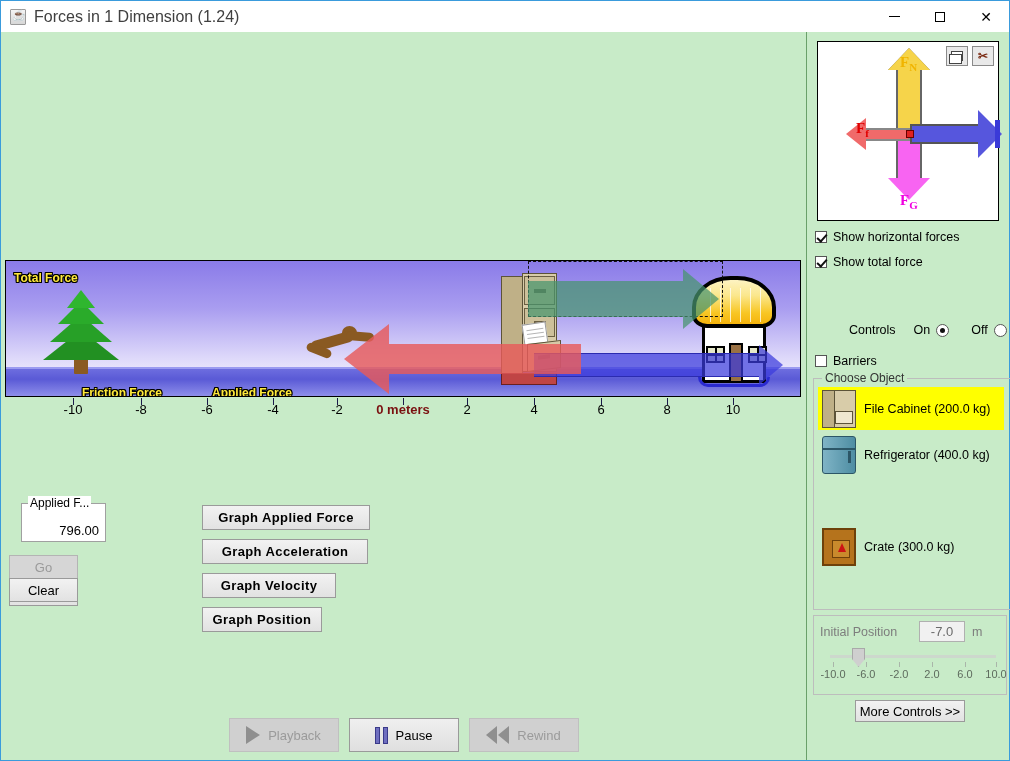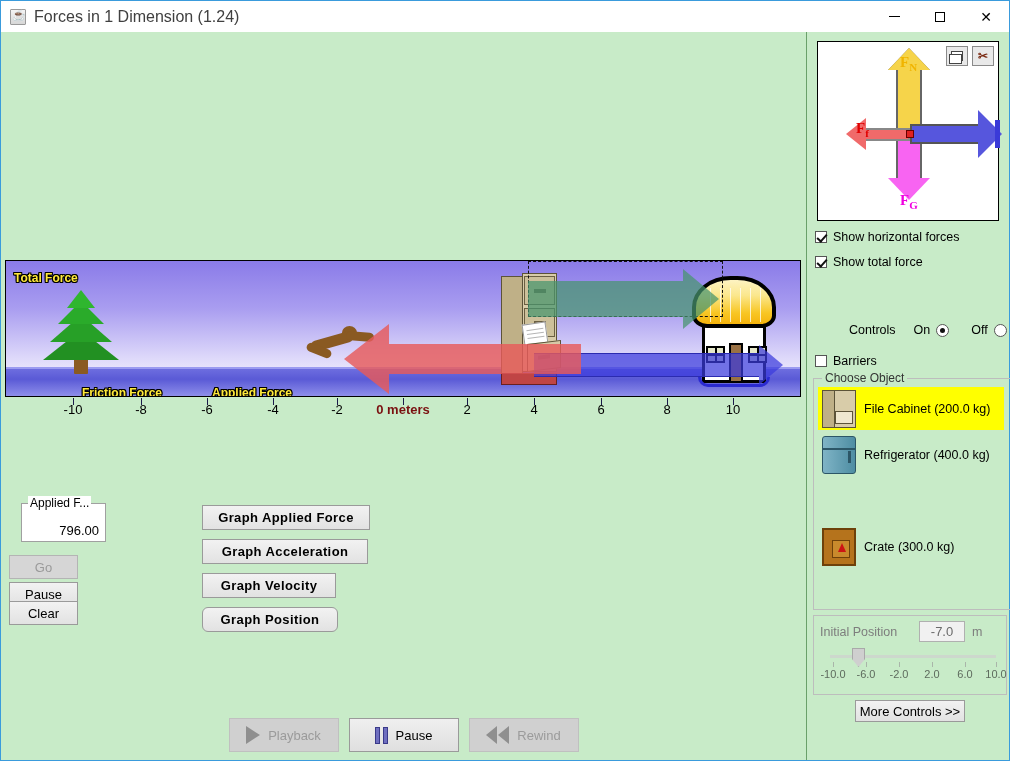--- a/index.html
+++ b/index.html
@@ -115,27 +115,27 @@
   
   .applied-box { position:absolute; left:20px; top:471px; width:85px; height:39px; background:#fff; border:1px solid #a0a0a0; }
   .applied-box .bl { position:absolute; left:6px; top:-8px; background:#fff; padding:0 2px; font-size:12px; color:#000; }
   .applied-box .val { position:absolute; right:6px; bottom:3px; font-size:13px; color:#000; }
 
   .btn { border:1px solid #9a9a9a; background:linear-gradient(#f2f2f2,#e2e2e2); font-size:13px; color:#000;
          display:flex; align-items:center; justify-content:center; cursor:default; font-family:"Liberation Sans", sans-serif; }
   .btn.disabled { color:#9a9a9a; background:#d6d6d6; border-color:#b4b4b4; }
 
   .sidebtn { position:absolute; left:8px; width:69px; height:24px; }
-  .b-go { top:523px; } .b-pause { top:550px; } .b-clear { top:569px; }
+  .b-go { top:523px; } .b-pause { top:550px; } .b-clear { top:546px; }
 
   .graphbtn { position:absolute; font-weight:bold; letter-spacing:.4px; }
   .g1 { left:201px; top:473px; width:168px; height:25px; }
   .g2 { left:201px; top:507px; width:166px; height:25px; }
   .g3 { left:201px; top:541px; width:134px; height:25px; }
-  .g4 { left:201px; top:575px; width:136px; height:25px;border-radius:6px; }
+  .g4 { left:201px; top:575px; width:120px; height:25px; }
 
   
   .transport { position:absolute; left:0; right:0; bottom:8px; height:34px; display:flex; justify-content:center; gap:10px; }
   .tbtn { width:110px; height:34px; display:flex; align-items:center; justify-content:center; gap:8px;
           border:1px solid #9a9a9a; background:linear-gradient(#efefef,#dfdfdf); font-size:13px; }
   .tbtn.disabled { color:#9b9b9b; background:#d0d0d0; border-color:#c0c0c0; }
   .ico-play { width:0;height:0;border-top:9px solid transparent;border-bottom:9px solid transparent;border-left:14px solid #8f8f8f; }
   .ico-pause { display:flex; gap:3px; }
   .ico-pause i { display:block; width:5px; height:17px; background:#6f6fc0; border:1px solid #3a3a8a; }
   .ico-rew { display:flex; gap:1px; }

